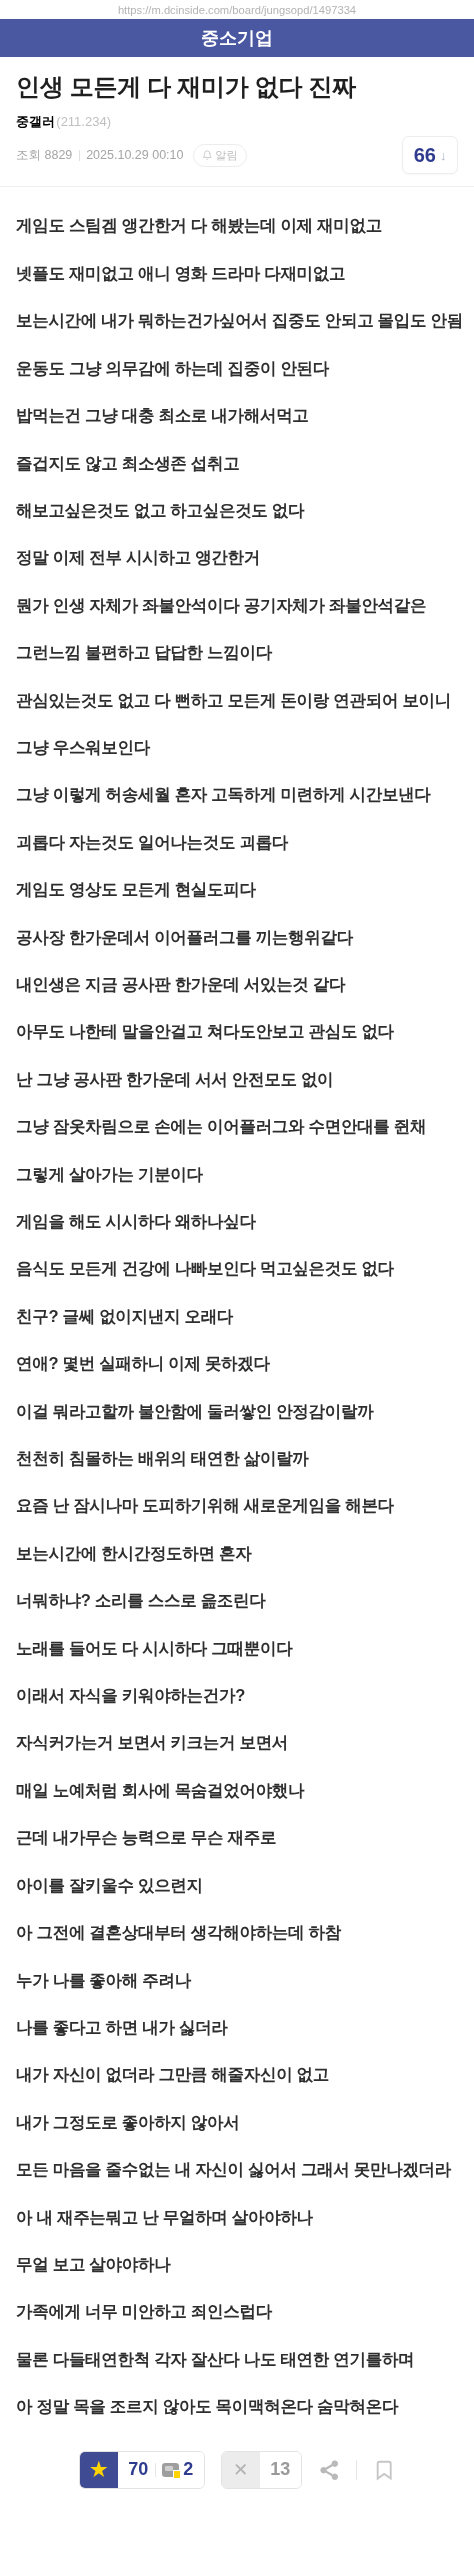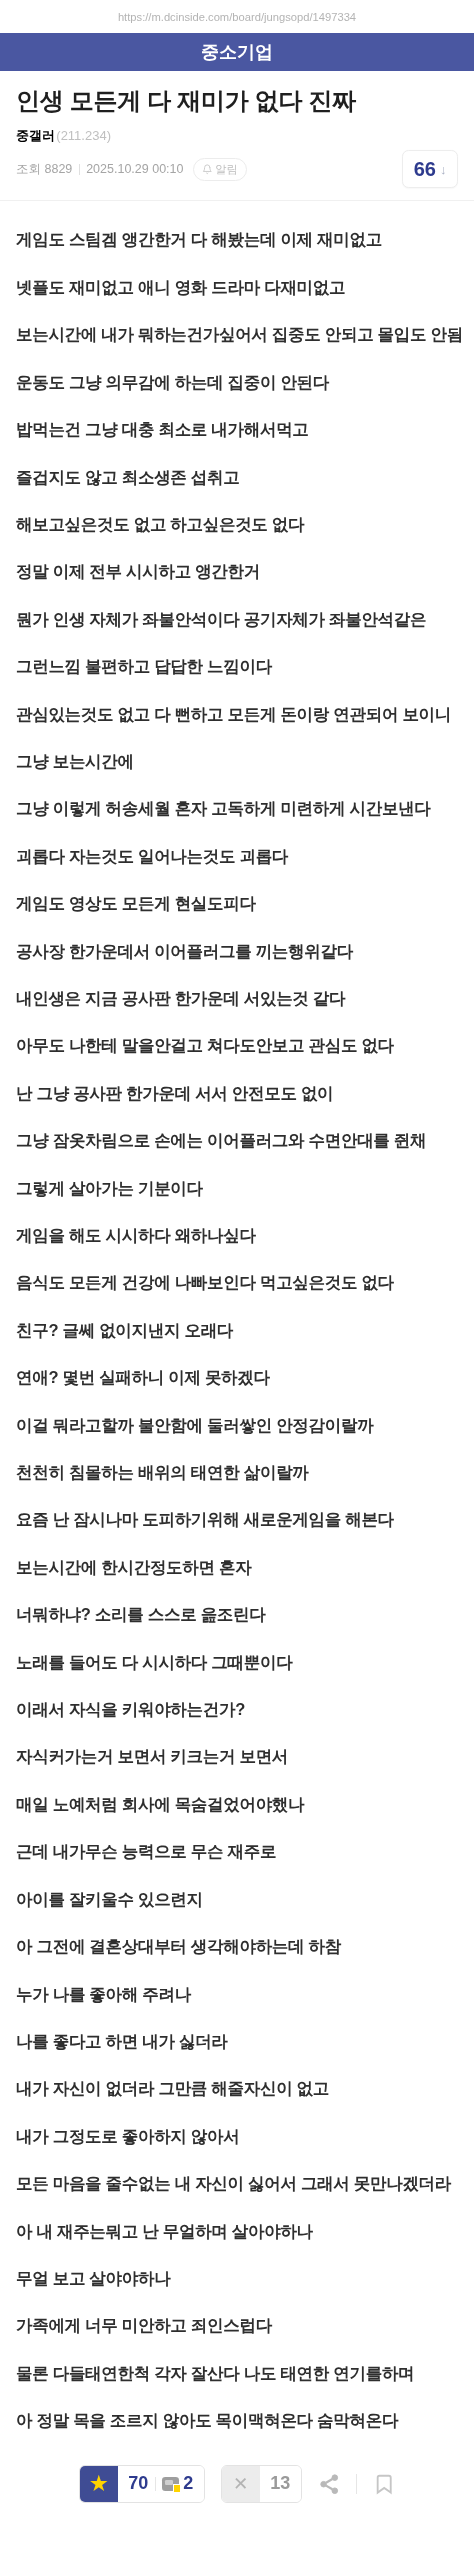--- a/index.html
+++ b/index.html
@@ -15,21 +15,21 @@
   *{margin:0;padding:0;box-sizing:border-box;}
   html,body{background:#fff;}
   body{
     width:474px;min-height:2576px;margin:0 auto;
     font-family:"Liberation Sans","DejaVu Sans",sans-serif;
     color:var(--body-text);
   }
   .page{width:474px;min-height:2576px;background:#fff;display:flex;flex-direction:column;}
   
   .url-bar{
-    height:33px;display:flex;align-items:center;justify-content:center;
+    height:19px;display:flex;align-items:center;justify-content:center;
     background:#fff;
   }
   .url-bar span{color:#b4b4b4;font-size:11.2px;letter-spacing:0;}
   
   .board-header{
     height:38px;background:var(--header-bg);
     display:flex;align-items:center;justify-content:center;
   }
   .board-title{color:var(--header-text);font-size:18px;font-weight:700;}
   
@@ -151,21 +151,21 @@
       <p>넷플도 재미없고 애니 영화 드라마 다재미없고</p>
       <p>보는시간에 내가 뭐하는건가싶어서 집중도 안되고 몰입도 안됨</p>
       <p>운동도 그냥 의무감에 하는데 집중이 안된다</p>
       <p>밥먹는건 그냥 대충 최소로 내가해서먹고</p>
       <p>즐겁지도 않고 최소생존 섭취고</p>
       <p>해보고싶은것도 없고 하고싶은것도 없다</p>
       <p>정말 이제 전부 시시하고 앵간한거</p>
       <p>뭔가 인생 자체가 좌불안석이다 공기자체가 좌불안석같은</p>
       <p>그런느낌 불편하고 답답한 느낌이다</p>
       <p>관심있는것도 없고 다 뻔하고 모든게 돈이랑 연관되어 보이니</p>
-      <p>그냥 보는시간에</p>
+      <p>그냥 우스워보인다</p>
       <p>그냥 이렇게 허송세월 혼자 고독하게 미련하게 시간보낸다</p>
       <p>괴롭다 자는것도 일어나는것도 괴롭다</p>
       <p>게임도 영상도 모든게 현실도피다</p>
       <p>공사장 한가운데서 이어플러그를 끼는행위같다</p>
       <p>내인생은 지금 공사판 한가운데 서있는것 같다</p>
       <p>아무도 나한테 말을안걸고 쳐다도안보고 관심도 없다</p>
       <p>난 그냥 공사판 한가운데 서서 안전모도 없이</p>
       <p>그냥 잠옷차림으로 손에는 이어플러그와 수면안대를 쥔채</p>
       <p>그렇게 살아가는 기분이다</p>
       <p>게임을 해도 시시하다 왜하나싶다</p>

